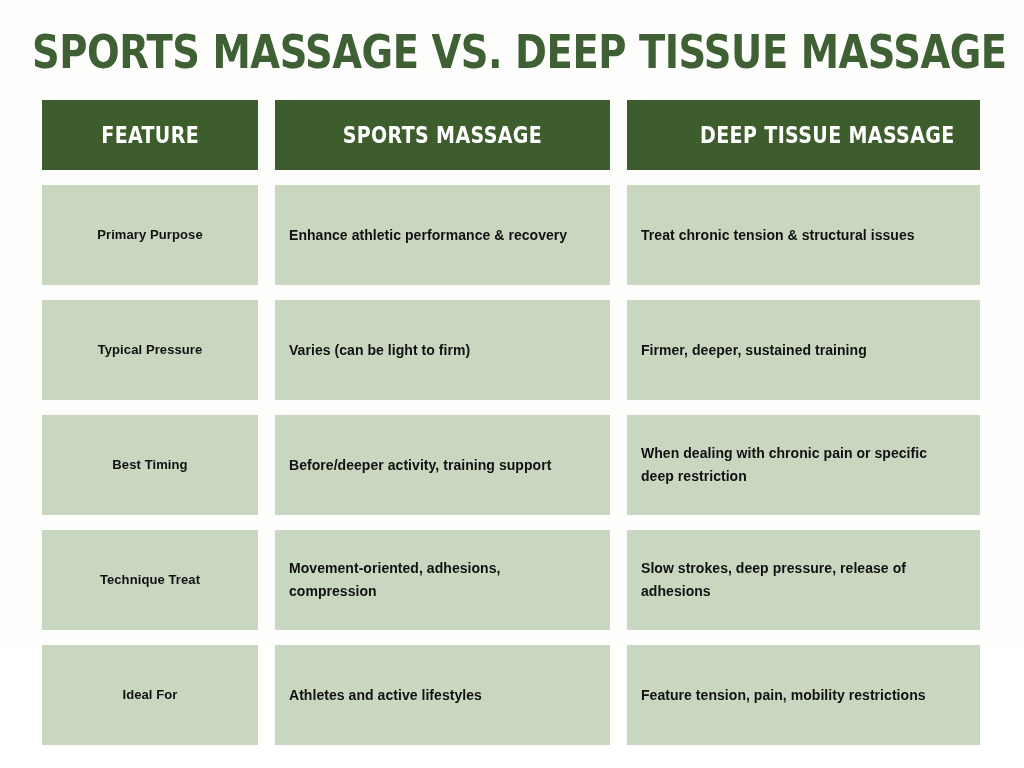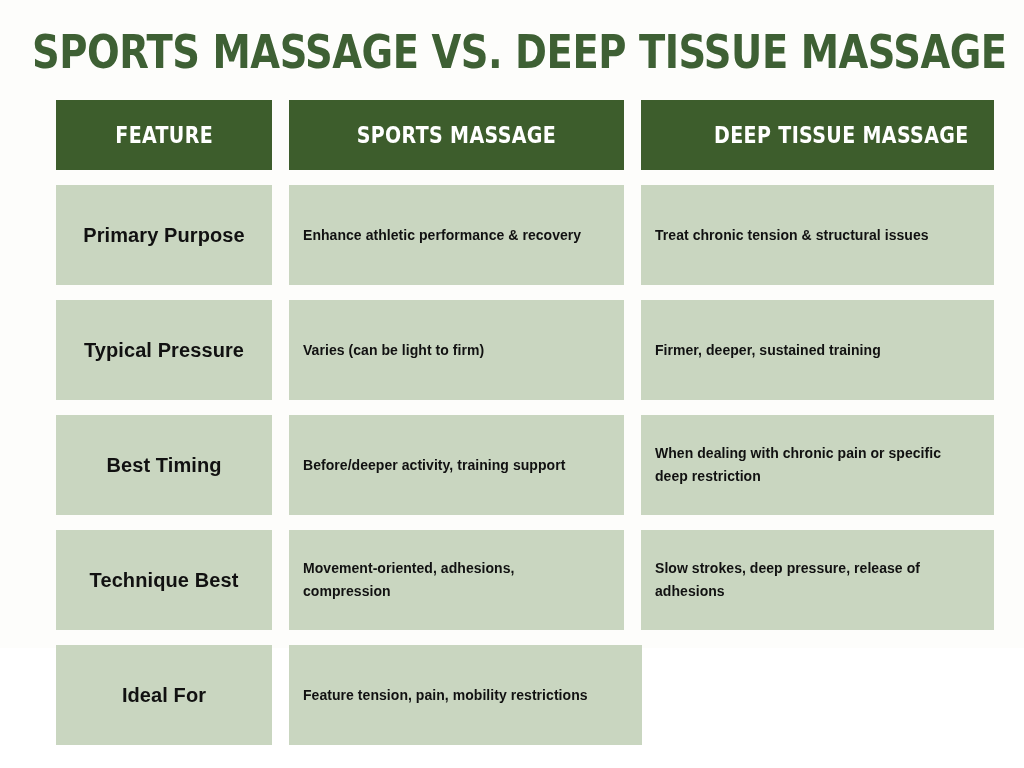--- a/index.html
+++ b/index.html
@@ -47,21 +47,21 @@
     letter-spacing: -0.5px;
     white-space: nowrap;
     transform: scaleX(0.93);
     transform-origin: left center;
     text-transform: uppercase;
   }
 
   
   .table {
     position: absolute;
-    left: 56px;
+    left: 42px;
     top: 100px;
     width: 940px;
   }
 
   .row {
     display: flex;
     gap: 17px;
     margin-bottom: 15px;
   }
   .row:last-child { margin-bottom: 16px; }
@@ -103,21 +103,21 @@
   }
   .body-row .col-sports,
   .body-row .col-deep {
     padding-left: 14px;
     padding-right: 30px;
   }
 
   .feature-text {
     color: #111111;
     font-weight: 700;
-    font-size: 20px;
+    font-size: 13px;
     letter-spacing: 0.1px;
     text-align: center;
     line-height: 22px;
   }
   .value-text {
     color: #111111;
     font-weight: 700;
     font-size: 14px;
     line-height: 23px;
     letter-spacing: 0.05px;
@@ -179,33 +179,36 @@
       <div class="cell col-sports">
         <span class="value-text">Before/deeper activity, training support</span>
       </div>
       <div class="cell col-deep">
         <span class="value-text">When dealing with chronic pain or specific deep restriction</span>
       </div>
     </div>
 
     <div class="row body-row">
       <div class="cell col-feature">
-        <span class="feature-text">Technique Best</span>
+        <span class="feature-text">Technique Treat</span>
       </div>
       <div class="cell col-sports">
         <span class="value-text">Movement-oriented, adhesions, compression</span>
       </div>
       <div class="cell col-deep">
         <span class="value-text">Slow strokes, deep pressure, release of adhesions</span>
       </div>
     </div>
 
     <div class="row body-row">
       <div class="cell col-feature">
         <span class="feature-text">Ideal For</span>
+      </div>
+      <div class="cell col-sports">
+        <span class="value-text">Athletes and active lifestyles</span>
       </div>
       <div class="cell col-deep">
         <span class="value-text">Feature tension, pain, mobility restrictions</span>
       </div>
     </div>
 
   </div>
 </div>
 
 </body></html>

